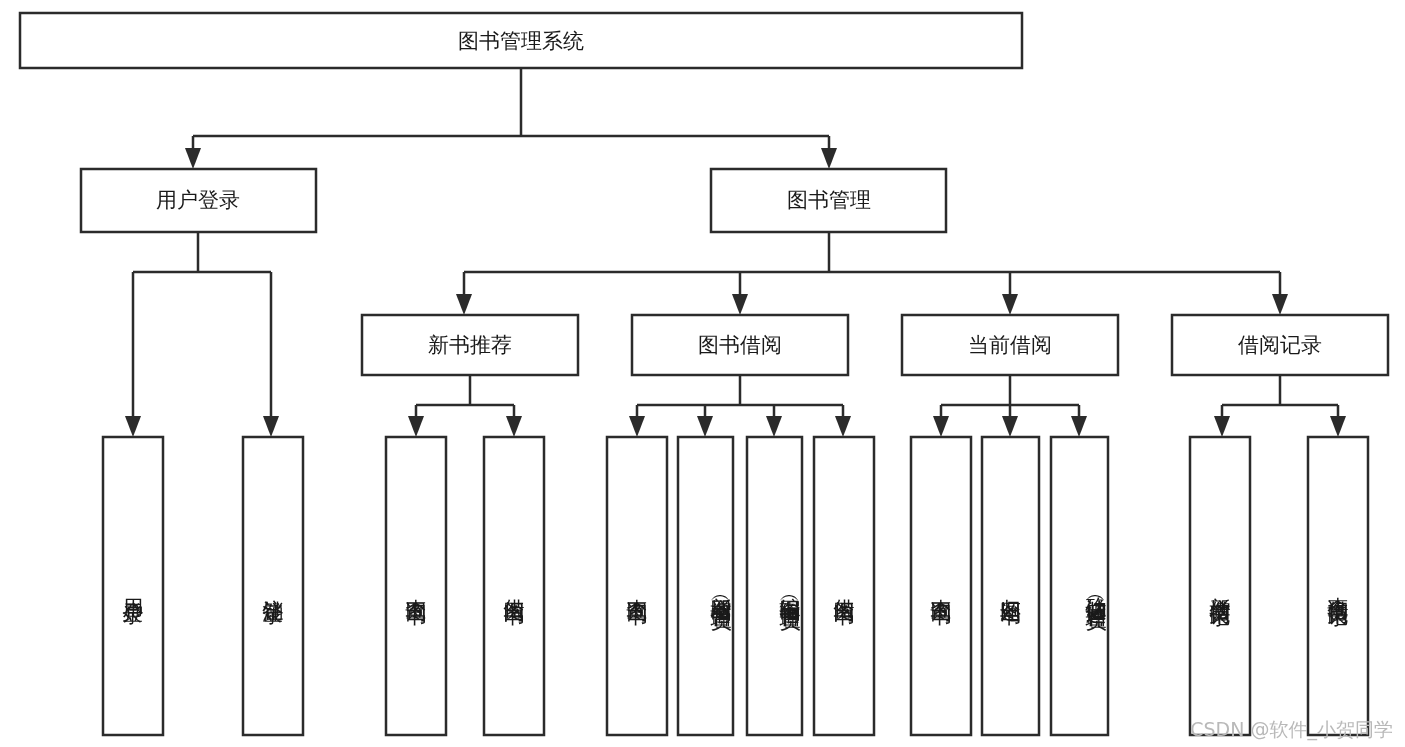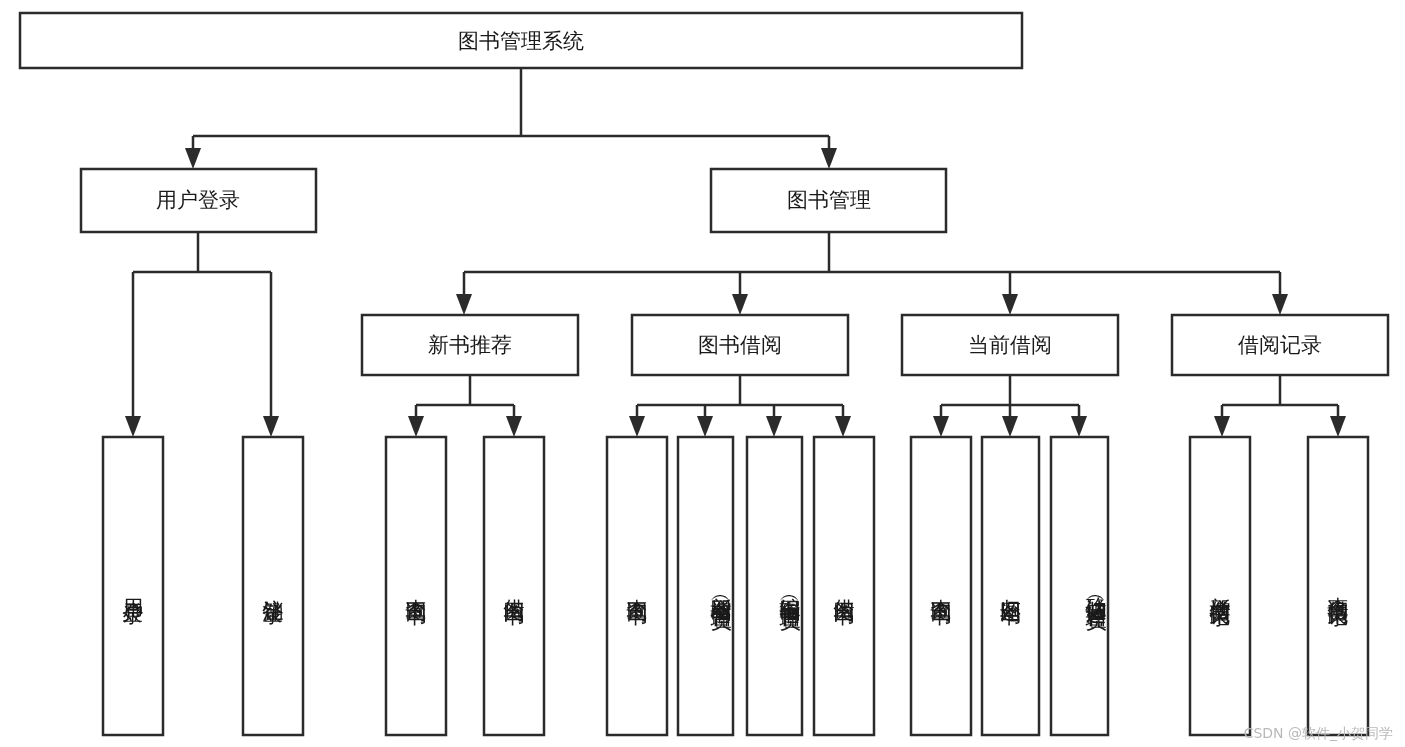--- a/index.html
+++ b/index.html
@@ -46,21 +46,21 @@
     dominant-baseline: middle;
   }
   .label-h {
     font-size: 21px;
   }
   .watermark {
     position: absolute;
     right: 12px;
     bottom: 4px;
     font-family: "DejaVu Sans", "Liberation Sans", sans-serif;
-    font-size: 14px;
+    font-size: 19px;
     color: #b9b9b9;
     white-space: nowrap;
     user-select: none;
   }
 </style>
 </head>
 <body>
 
 <div id="diagram-root">
 

